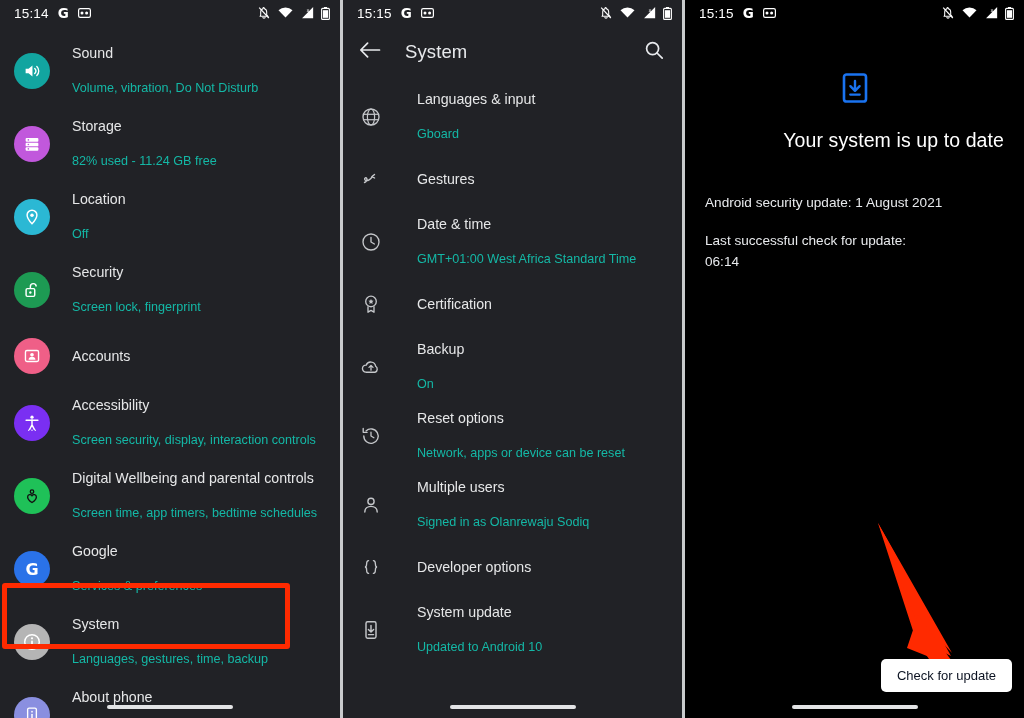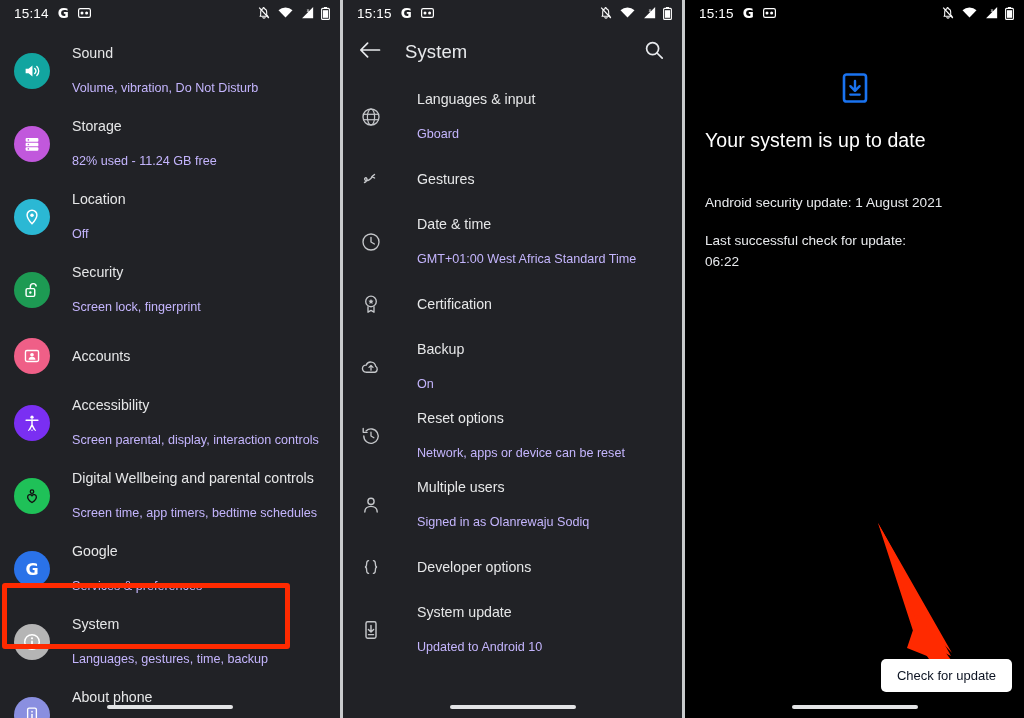--- a/index.html
+++ b/index.html
@@ -35,21 +35,21 @@
     min-height: 60px;
   }
   .row-icon {
     width: 36px; height: 36px; border-radius: 50%;
     display: flex; align-items: center; justify-content: center;
     flex: 0 0 36px; margin-right: 22px;
   }
   .row-icon.plain { background: none !important; }
   .row-text { display: flex; flex-direction: column; justify-content: center; min-width: 0; }
   .row-title { color: #e6e7e8; font-size: 14.2px; line-height: 18px; }
-  .row-sub { color: #c4b5fd; font-size: 12.6px; line-height: 17px; margin-top: 18px; }
+  .row-sub { color: #14b8a6; font-size: 12.6px; line-height: 17px; margin-top: 18px; }
 
   
   .hl {
     position: absolute; border: 5px solid #ff2a00; border-radius: 3px;
     pointer-events: none;
   }
   #hl-system  { left: 2px;  top: 583px; width: 288px; height: 66px; }
 
   
   .appbar {
@@ -59,21 +59,21 @@
   .appbar-title { font-size: 18.5px; margin-left: 24px; letter-spacing: .1px; }
   .appbar-spacer { flex: 1; }
   .listB { padding-top: 4px; }
   .listB .row { padding: 8px 14px 8px 16px; min-height: 56px; }
   .listB .row-icon { width: 24px; height: 24px; flex: 0 0 24px; margin-right: 34px; }
 
   
   .update-wrap { padding: 0 20px; color: #ffffff; }
   .update-icon { display: flex; justify-content: center; margin-top: 47px; }
   .update-head {
-    text-align: left; font-size: 19.5px; margin-top: 26px;
+    text-align: right; font-size: 19.5px; margin-top: 26px;
     font-weight: 400; letter-spacing: .1px; color: #ffffff;
   }
   .update-meta { margin-top: 40px; font-size: 13.6px; line-height: 21px; color: #e8eaed; }
   .update-meta .gap { height: 17px; }
   .check-btn {
     position: absolute; right: 12px; bottom: 26px;
     background: #ffffff; color: #0c1322;
     border: none; border-radius: 5px;
     padding: 9px 16px; font-size: 13px;
     font-family: "Liberation Sans", sans-serif;
@@ -215,21 +215,21 @@
           <svg width="20" height="20" viewBox="0 0 22 22">
               <circle cx="11" cy="4.6" r="1.8" fill="#fff"></circle>
               <path d="M4.5 8h13M11 7.5v6M11 13l-2.6 5M11 13l2.6 5" stroke="#fff" stroke-width="1.6" stroke-linecap="round" fill="none"></path>
               <circle cx="7.4" cy="19" r="0.75" fill="#fff"></circle>
               <circle cx="11" cy="19" r="0.75" fill="#fff"></circle>
               <circle cx="14.6" cy="19" r="0.75" fill="#fff"></circle>
             </svg>
         </div>
         <div class="row-text">
           <div class="row-title">Accessibility</div>
-          <div class="row-sub">Screen parental, display, interaction controls</div>
+          <div class="row-sub">Screen security, display, interaction controls</div>
         </div>
       </div>
 
       <div class="row">
         <div class="row-icon" style="background:#1fc158">
           <svg width="20" height="20" viewBox="0 0 22 22">
               <circle cx="11" cy="6.2" r="1.9" fill="none" stroke="#111" stroke-width="1.5"></circle>
               <path d="M11 18.2s-4.8-3.2-4.8-6.2a2.6 2.6 0 0 1 4.8-1.3 2.6 2.6 0 0 1 4.8 1.3c0 3-4.8 6.2-4.8 6.2z" fill="none" stroke="#111" stroke-width="1.5"></path>
             </svg>
         </div>
@@ -527,21 +527,21 @@
             <line x1="8.2" y1="21.6" x2="17.8" y2="21.6" stroke="#1a73f0" stroke-width="2.2" stroke-linecap="round"></line>
           </svg>
       </div>
 
       <div class="update-head">Your system is up to date</div>
 
       <div class="update-meta">
         <div>Android security update: 1 August 2021</div>
         <div class="gap"></div>
         <div>Last successful check for update:</div>
-        <div>06:22</div>
+        <div>06:14</div>
       </div>
     </div>
 
     <svg class="arrow" width="339" height="718" viewBox="0 0 339 718">
       <path d="M193 523 L267 653 L252 637 L240 644 L264 670 L244 659 L231 640 Z" fill="#ff2a00"></path>
       <path d="M193 523 L266 656 L240 643 Z" fill="#ff2a00"></path>
       <path d="M233 615 L272 668 L222 648 Z" fill="#ff2a00"></path>
     </svg>
 
     <button class="check-btn">Check for update</button>

